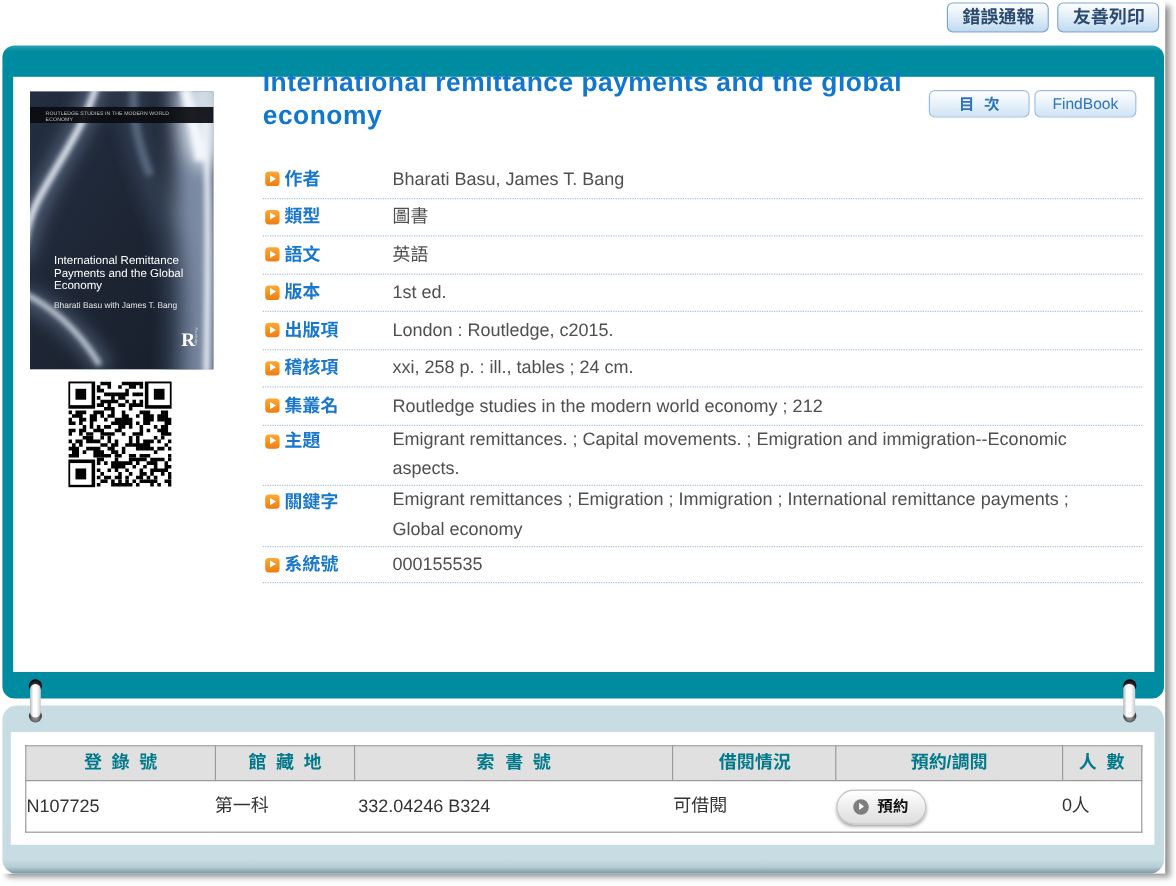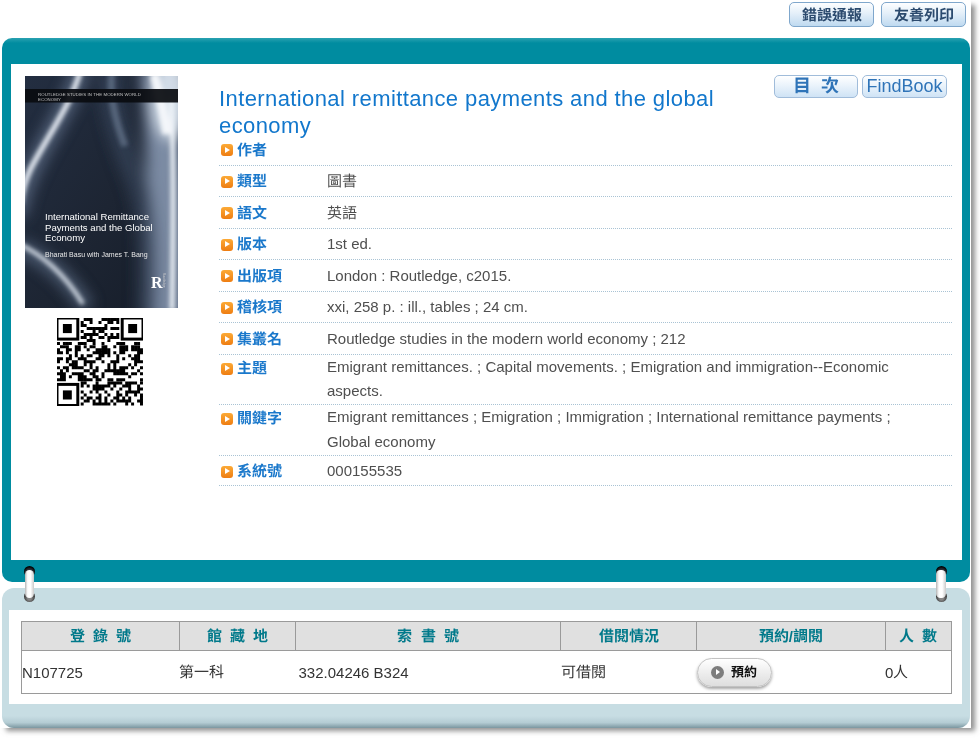--- a/index.html
+++ b/index.html
@@ -3,22 +3,22 @@
 <style>
 *{margin:0;padding:0;box-sizing:border-box}
 html,body{width:980px;height:738px;background:#fff;font-family:"Liberation Sans",sans-serif;overflow:hidden}
 .page{position:absolute;left:0;top:0;width:971px;height:728px;background:#fff;box-shadow:5px 4px 5px -1px rgba(110,110,110,0.75)}
 .cj{width:1em;height:1em;display:inline-block;fill:currentColor;vertical-align:-0.12em}
 .topbtn{position:absolute;top:2px;width:85px;height:25px;border:1px solid #7fa7cc;border-radius:5px;background:linear-gradient(180deg,#fdfeff 0%,#e4eff9 45%,#bfdaf0 100%);color:#2b4a6e;font-size:15px;font-weight:bold;text-align:center;line-height:23px}
 .mainpanel{position:absolute;left:2px;top:38px;width:968px;height:544px;background:linear-gradient(180deg,#2aa2b1 0,#008ca0 5px);border-radius:10px}
 .maininner{position:absolute;left:8.6px;top:26px;width:951px;height:496px;background:#fff}
 .cover{position:absolute;left:25px;top:76px}
 .qr{position:absolute;left:57px;top:318px}
-.title{position:absolute;left:219px;top:85px;width:548px;font-size:22px;line-height:27px;font-weight:normal;color:#1277cc;letter-spacing:0.4px}
-.btn2{position:absolute;top:75px;height:23px;border:1px solid #a0bcda;border-radius:5px;background:linear-gradient(180deg,#ffffff 0%,#eaf3fb 45%,#cfe3f5 100%);color:#2f74b8;font-size:18px;text-align:center;line-height:21px}
+.title{position:absolute;left:219px;top:55px;width:548px;font-size:22px;line-height:27px;font-weight:bold;color:#1277cc;letter-spacing:0.4px}
+.btn2{position:absolute;top:75px;height:23px;border:1px solid #a0bcda;border-radius:5px;background:linear-gradient(180deg,#ffffff 0%,#eaf3fb 45%,#cfe3f5 100%);color:#2f74b8;font-size:13px;text-align:center;line-height:21px}
 .rows{position:absolute;left:219px;top:134px;width:733px}
 .row{display:flex;border-bottom:1px dotted #a9c3d4}
 .row.s{height:31.5px;align-items:center}
 .row.d{height:50.5px;padding:0}
 .row.d .val{line-height:24.5px}
 .row.k{height:51px}
 .row.z{height:30px}
 .lab{width:108px;color:#1a78cb;font-size:15px;font-weight:bold;flex:none;padding-left:2px}
 .row.d .lab{padding-top:4.5px}
 .ic{display:inline-block;width:12px;height:12px;border-radius:3px;background:linear-gradient(180deg,#fcaa36,#ee7d12);margin-right:4px;vertical-align:-1.5px;position:relative}
@@ -187,20 +187,21 @@
         <use href="#g6b21b"></use>
       </svg></div>
 <div class="btn2" style="left:862px;width:85px">FindBook</div>
 <div class="rows">
 <div class="row s">
         <div class="lab"><i class="ic"></i><span><svg class="cj" viewBox="0 0 1000 1000">
               <use href="#g4f5cb"></use>
             </svg><svg class="cj" viewBox="0 0 1000 1000">
               <use href="#g8005b"></use>
             </svg></span></div>
+        <div class="val">Bharati Basu, James T. Bang</div>
       </div>
 <div class="row s">
         <div class="lab"><i class="ic"></i><span><svg class="cj" viewBox="0 0 1000 1000">
               <use href="#g985eb"></use>
             </svg><svg class="cj" viewBox="0 0 1000 1000">
               <use href="#g578bb"></use>
             </svg></span></div>
         <div class="val"><svg class="cj" viewBox="0 0 1000 1000">
             <use href="#g5716r"></use>
           </svg><svg class="cj" viewBox="0 0 1000 1000">

